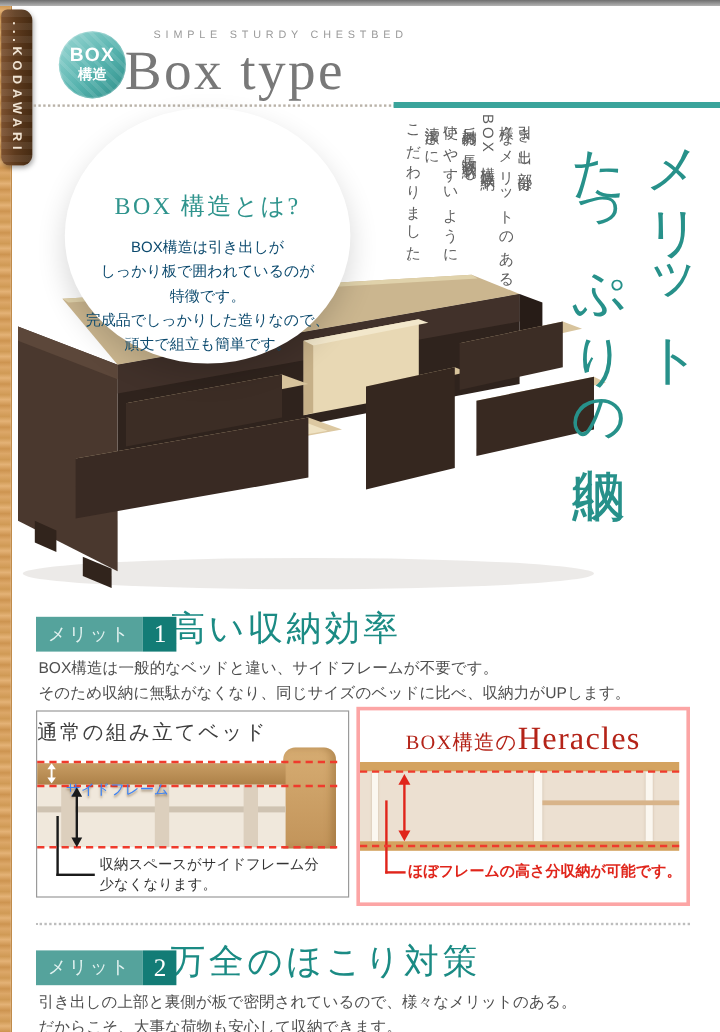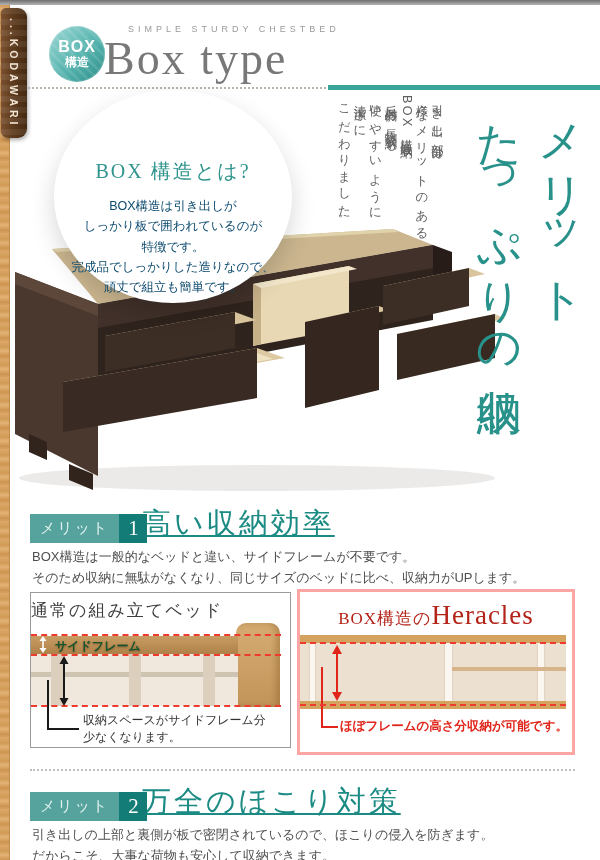--- a/index.html
+++ b/index.html
@@ -52,36 +52,36 @@
 
   .bed-photo{left:5px;top:224px;z-index:1;}
 
   
   .merit-badge{display:flex;height:29px;z-index:2;}
   .merit-badge .mb-label{background:#55a39c;color:#e2f2f0;font-size:15px;letter-spacing:2px;
       display:flex;align-items:center;padding:0 10px;}
   .merit-badge .mb-num{background:#137c76;color:#fff;font-family:"Liberation Serif","DejaVu Serif",serif;
       font-size:21px;width:28px;display:flex;align-items:center;justify-content:center;}
   .merit-heading{font-family:"Liberation Serif","DejaVu Serif",serif;font-weight:400;
-      font-size:29px;color:#1b8b84;letter-spacing:3px;margin:0;text-decoration:underline;}
+      font-size:29px;color:#1b8b84;letter-spacing:3px;margin:0;}
   .merit-body{font-size:13px;color:#4f4f4f;line-height:1.62;}
 
   
   .panel-left{left:30px;top:592px;width:259px;height:154px;background:#fff;border:1px solid #9a9a9a;}
   .panel-right{left:297px;top:589px;width:272px;height:160px;background:#fff;border:3px solid #fca5a5;}
   .pl-title{width:100%;text-align:left;top:6px;font-family:"Liberation Serif","DejaVu Serif",serif;
       font-size:17px;color:#3d3d3d;letter-spacing:2px;}
   .pr-title{width:100%;text-align:center;top:8px;font-family:"Liberation Serif","DejaVu Serif",serif;color:#b42318;}
   .pr-title .pfx{font-size:17px;letter-spacing:1px;}
   .pr-title .brand{font-size:27px;letter-spacing:1px;}
   .red-dash{height:0;border-top:2px dashed #ef3b2d;z-index:3;}
   .headboard{left:205px;top:30px;width:44px;height:84px;background:linear-gradient(180deg,#d6ac72,#c2945a);
       border-radius:10px 10px 0 0;box-shadow:inset -4px 0 6px rgba(120,80,30,.35);}
   .side-frame-bar{left:0;top:43px;width:207px;height:18px;background:linear-gradient(180deg,#c89d64,#ad8148);}
-  .frame-label{left:24px;top:45px;color:#14532d;font-size:12px;font-weight:bold;text-shadow:0 1px 2px rgba(90,60,20,.6);z-index:4;}
+  .frame-label{left:24px;top:57px;color:#3b82f6;font-size:12px;font-weight:normal;text-shadow:0 1px 2px rgba(90,60,20,.6);z-index:4;}
   .under-bed{left:0;top:61px;width:207px;height:52px;background:#f0e8dc;}
   .under-bed .rail{position:absolute;left:0;top:18px;width:207px;height:5px;background:#cfc3b2;}
   .under-bed .leg{position:absolute;top:0;width:12px;height:52px;background:#dccfbd;}
   .bracket-black{left:16px;top:87px;width:30px;height:48px;border-left:2px solid #1a1a1a;border-bottom:2px solid #1a1a1a;}
   .pl-caption{left:52px;top:119px;font-size:12px;color:#333;line-height:1.45;z-index:4;}
   .box-strip{left:0;width:266px;height:8px;background:#d4a360;}
   .box-area{left:0;top:51px;width:266px;height:58px;background:#ece0d1;}
   .box-div{position:absolute;top:0;height:58px;background:#fbf7f0;box-shadow:0 0 2px rgba(150,120,90,.4);}
   .shelf{position:absolute;height:4px;background:#d8b48a;}
   .bracket-red{left:21px;top:75px;width:15px;height:59px;border-left:2px solid #e0251b;border-bottom:2px solid #e0251b;}
@@ -227,17 +227,17 @@
   </div>
 
   <div class="abs section-dotted"></div>
 
   <div class="abs merit-badge" style="left:30px;top:792px;">
     <span class="mb-label">メリット</span>
     <span class="mb-num">2</span>
   </div>
   <h2 class="abs merit-heading" style="left:142px;top:782px;">万全のほこり対策</h2>
   <div class="abs merit-body" style="left:32px;top:824px;">
-    <div>引き出しの上部と裏側が板で密閉されているので、ほこりの侵入を防ぎます。</div>
+    <div>引き出しの上部と裏側が板で密閉されているので、様々なメリットのある。</div>
     <div>だからこそ、大事な荷物も安心して収納できます。</div>
   </div>
 
 </div>
 
 </body></html>

